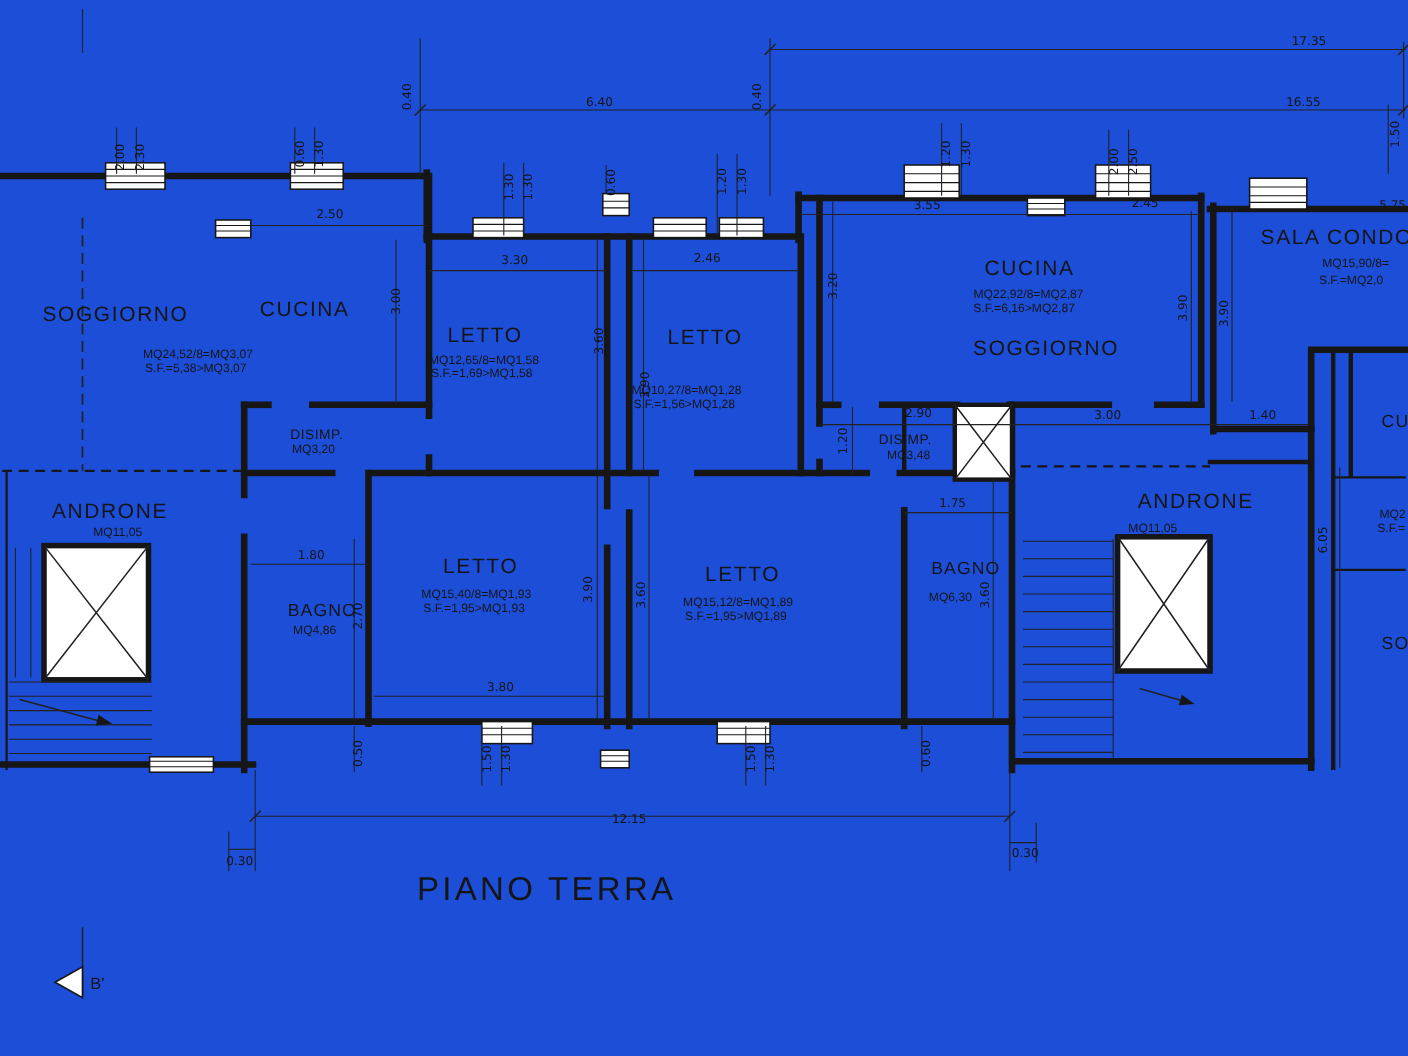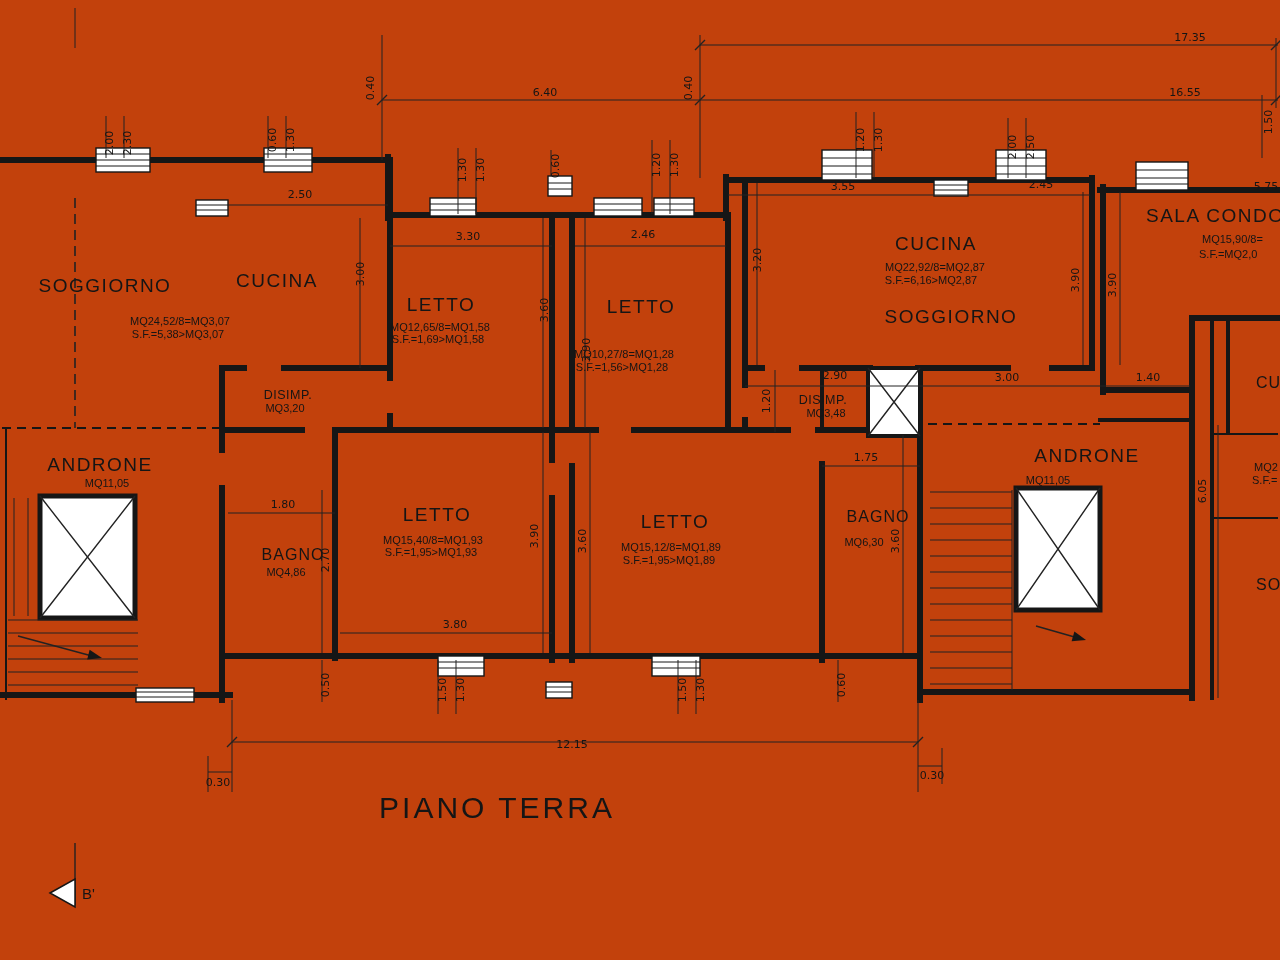--- a/index.html
+++ b/index.html
@@ -1,16 +1,16 @@
 <!DOCTYPE html>
 <html><head>
 <meta charset="utf-8">
 <style>
   html,body{margin:0;padding:0;background:#f4f4f2;}
-  .page{width:1280px;height:960px;background:#c2410c;position:relative;overflow:hidden;}
+  .page{width:1280px;height:960px;background:#1d4ed8;position:relative;overflow:hidden;}
   svg{display:block;}
   text{text-anchor:middle;fill:#151515;}
   .room-lg{font:19px "Liberation Sans",sans-serif;letter-spacing:1.5px;}
   .room-md{font:16px "Liberation Sans",sans-serif;letter-spacing:1px;}
   .room-sm{font:12.5px "Liberation Sans",sans-serif;letter-spacing:.5px;}
   .sub{font:11px "Liberation Sans",sans-serif;}
   .dim{font:11px "DejaVu Sans",sans-serif;}
   .title{font:30px "Liberation Sans",sans-serif;letter-spacing:3px;}
   .bmark{font:15px "Liberation Sans",sans-serif;}
   .w{stroke:#161616;stroke-width:6;fill:none;stroke-linecap:square;}

